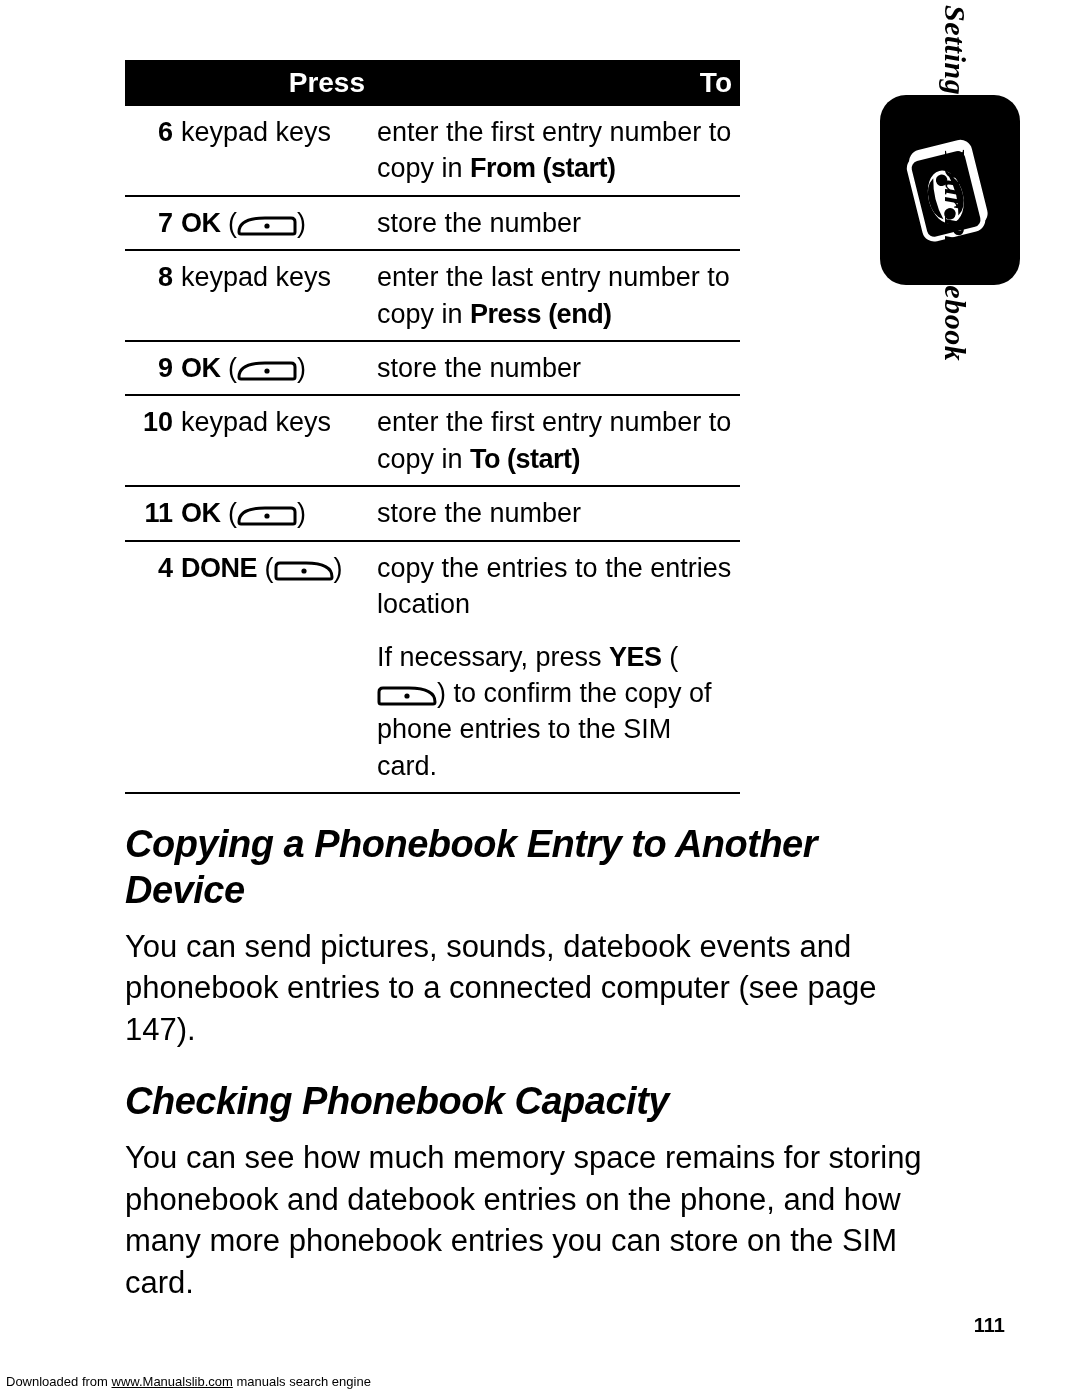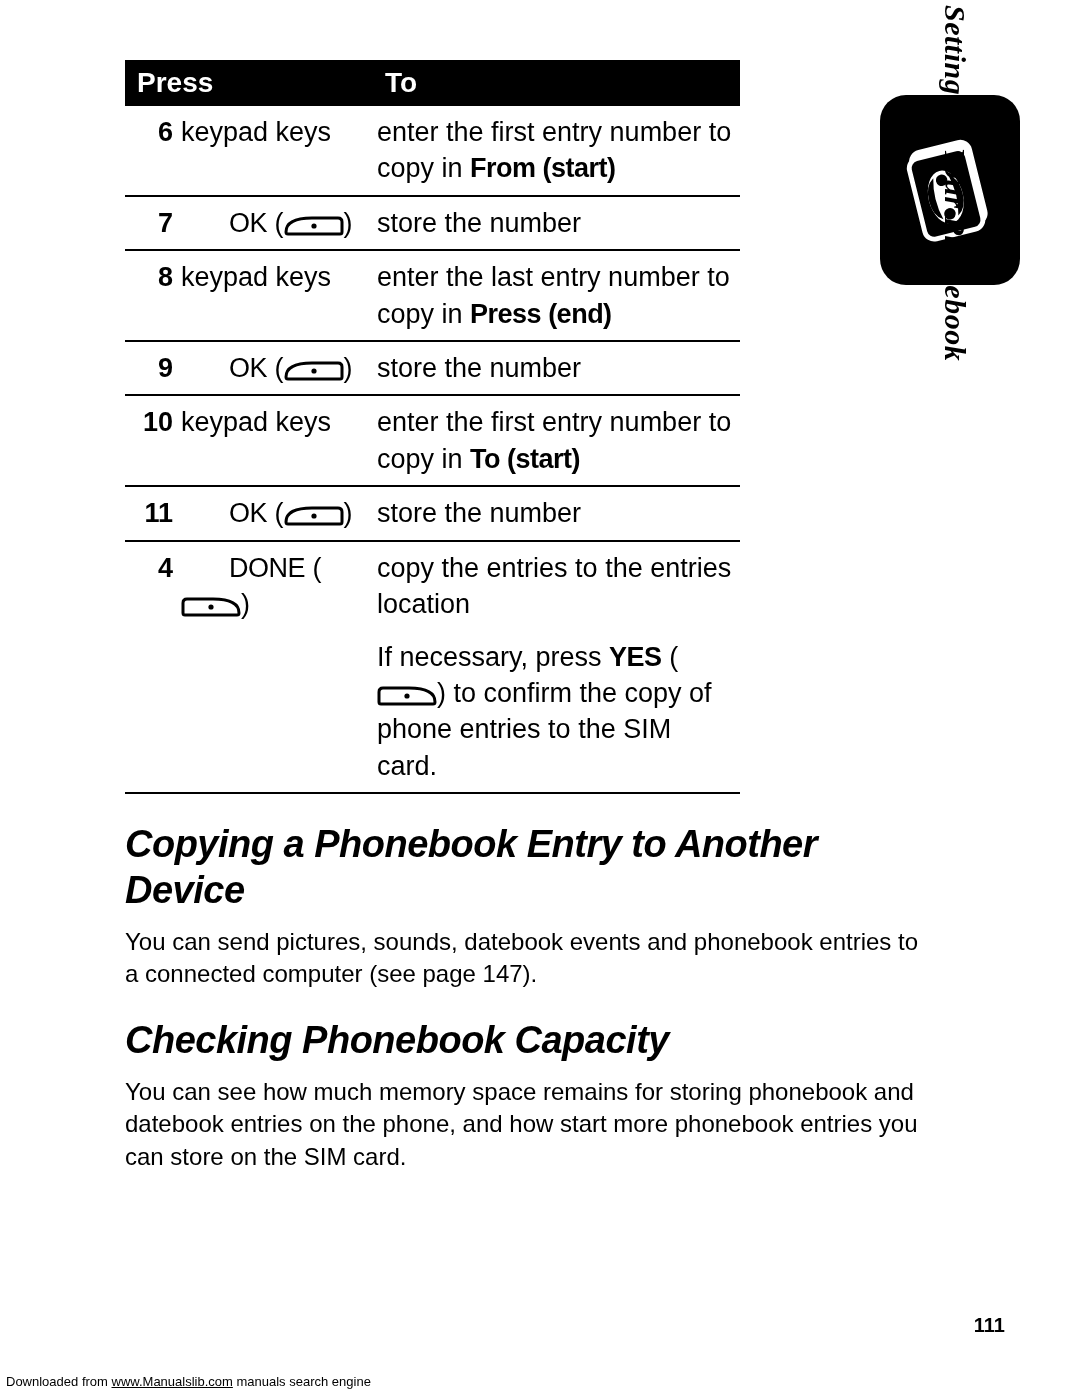--- a/index.html
+++ b/index.html
@@ -21,21 +21,21 @@
   }
   table.press-to {
     width: 100%;
     border-collapse: collapse;
     font-size: 27px;
     line-height: 1.35;
   }
   table.press-to thead th {
     background: #000;
     color: #fff;
-    text-align: left;
+    text-align: right;
     font-weight: bold;
     padding: 4px 8px 4px 12px;
     font-size: 28px;
   }
   table.press-to thead th.press-hdr {
     width: 248px;
   }
   table.press-to tbody td {
     padding: 8px 4px 8px 4px;
     vertical-align: top;
@@ -48,23 +48,22 @@
     width: 52px;
     text-align: right;
     font-weight: bold;
     padding-right: 10px;
   }
   td.press-cell {
     width: 196px;
   }
   td.press-cell .lbl {
     font-family: "Arial Black", Arial, sans-serif;
-    font-weight: 400;
+    font-weight: 700;
     letter-spacing: -0.5px;
-    margin-left: 48px;
   }
   td.press-cell .plain { font-weight: normal; }
   td.to-cell {
     width: 367px;
   }
   .cond {
     font-family: "Arial Black", Arial, sans-serif;
     font-weight: 900;
     letter-spacing: -0.5px;
   }
@@ -80,21 +79,21 @@
     font-family: Arial, Helvetica, sans-serif;
     font-weight: 900;
     font-style: italic;
     font-size: 38px;
     line-height: 1.2;
     margin: 28px 0 12px 0;
     letter-spacing: -0.5px;
     width: 700px;
   }
   p.body {
-    font-size: 24px;
+    font-size: 31px;
     line-height: 1.35;
     margin: 6px 0 20px 0;
     width: 810px;
   }
   
   .side-tab {
     position: absolute;
     right: 60px;
     top: 95px;
     width: 140px;
@@ -270,21 +269,21 @@
             </svg><span>) to confirm the copy of phone entries to the SIM card.</span>
         </td>
       </tr>
     </tbody>
   </table>
 
   <h2 class="section">Copying a Phonebook Entry to Another Device</h2>
   <p class="body">You can send pictures, sounds, datebook events and phonebook entries to a connected computer (see page 147).</p>
 
   <h2 class="section">Checking Phonebook Capacity</h2>
-  <p class="body">You can see how much memory space remains for storing phonebook and datebook entries on the phone, and how start more phonebook entries you can store on the SIM card.</p>
+  <p class="body">You can see how much memory space remains for storing phonebook and datebook entries on the phone, and how many more phonebook entries you can store on the SIM card.</p>
 </div>
 
 <div class="side-tab">
   <svg class="phone-icon" viewBox="0 0 76 100">
       <use href="#phone-card"></use>
     </svg>
 </div>
 <div class="vertical-label">Setting Up Your Phonebook</div>
 
 <div class="page-num">111</div>

